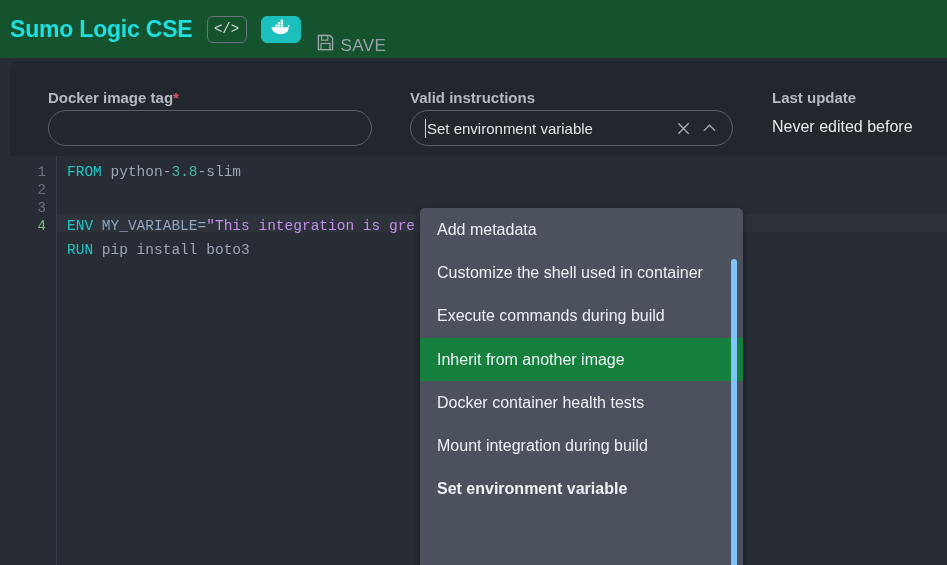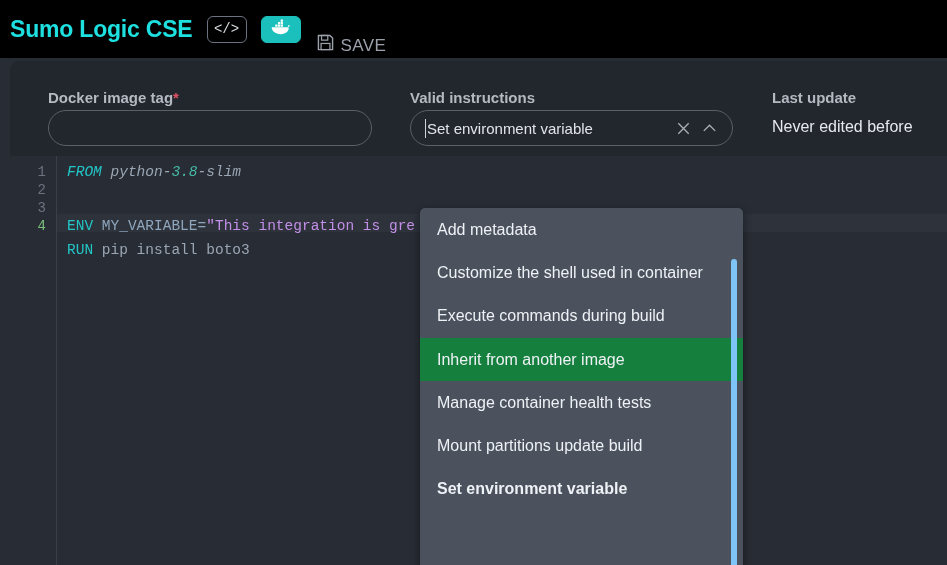--- a/index.html
+++ b/index.html
@@ -7,21 +7,21 @@
     width: 947px; height: 565px;
     background: #282c34;
     font-family: "Liberation Sans", sans-serif;
     overflow: hidden;
   }
   body { position: relative; }
 
   
   .topbar {
     position: absolute; left: 0; top: 0; width: 947px; height: 58px;
-    background: #000000;
+    background: #14532d;
     display: flex; align-items: center; padding-left: 10px; gap: 14px;
   }
   .app-title {
     color: #1ee0e0; font-size: 23px; font-weight: bold;
     letter-spacing: -0.2px; line-height: 1; white-space: nowrap;
   }
   .icon-btn {
     width: 40px; height: 27px; border-radius: 6px;
     display: flex; align-items: center; justify-content: center;
   }
@@ -203,35 +203,35 @@
     <div class="active-line" id="active-line-bg" style="top: 58px;"></div>
     <div class="gutter">
       <div id="line-numbers">
           <div class="ln" style="top: 7px;">1</div>
           <div class="ln" style="top: 25px;">2</div>
           <div class="ln" style="top: 43px;">3</div>
           <div class="ln active" style="top: 61px;">4</div>
         </div>
     </div>
     <div class="code-lines" id="code-lines">
-        <div class="cl" style="top: 7px; font-style: italic;"><span class="kw">FROM</span><span class="txt"> </span><span class="txt">python-</span><span class="num">3.8</span><span class="txt">-slim</span></div>
+        <div class="cl" style="top: 7px;"><span class="kw">FROM</span><span class="txt"> </span><span class="txt">python-</span><span class="num">3.8</span><span class="txt">-slim</span></div>
         <div class="cl" style="top: 25px;"></div>
         <div class="cl" style="top: 43px; margin-top: 42px;"><span class="kw">RUN</span><span class="txt"> pip install boto3</span></div>
         <div class="cl" style="top: 61px;"><span class="kw">ENV</span><span class="var"> MY_VARIABLE=</span><span class="str">"This integration is gre</span></div>
       </div>
   </div>
 
   <div class="dropdown">
     <div id="dd-list">
         <div class="dd-item">Add metadata</div>
         <div class="dd-item">Customize the shell used in container</div>
         <div class="dd-item">Execute commands during build</div>
         <div class="dd-item hover">Inherit from another image</div>
-        <div class="dd-item">Manage container health tests</div>
-        <div class="dd-item">Mount partitions update build</div>
+        <div class="dd-item">Docker container health tests</div>
+        <div class="dd-item">Mount integration during build</div>
         <div class="dd-item selected">Set environment variable</div>
       </div>
     <div class="dd-scroll-track">
       <div class="dd-scroll-thumb"></div>
     </div>
   </div>
 
 </div>
 
 </body></html>

